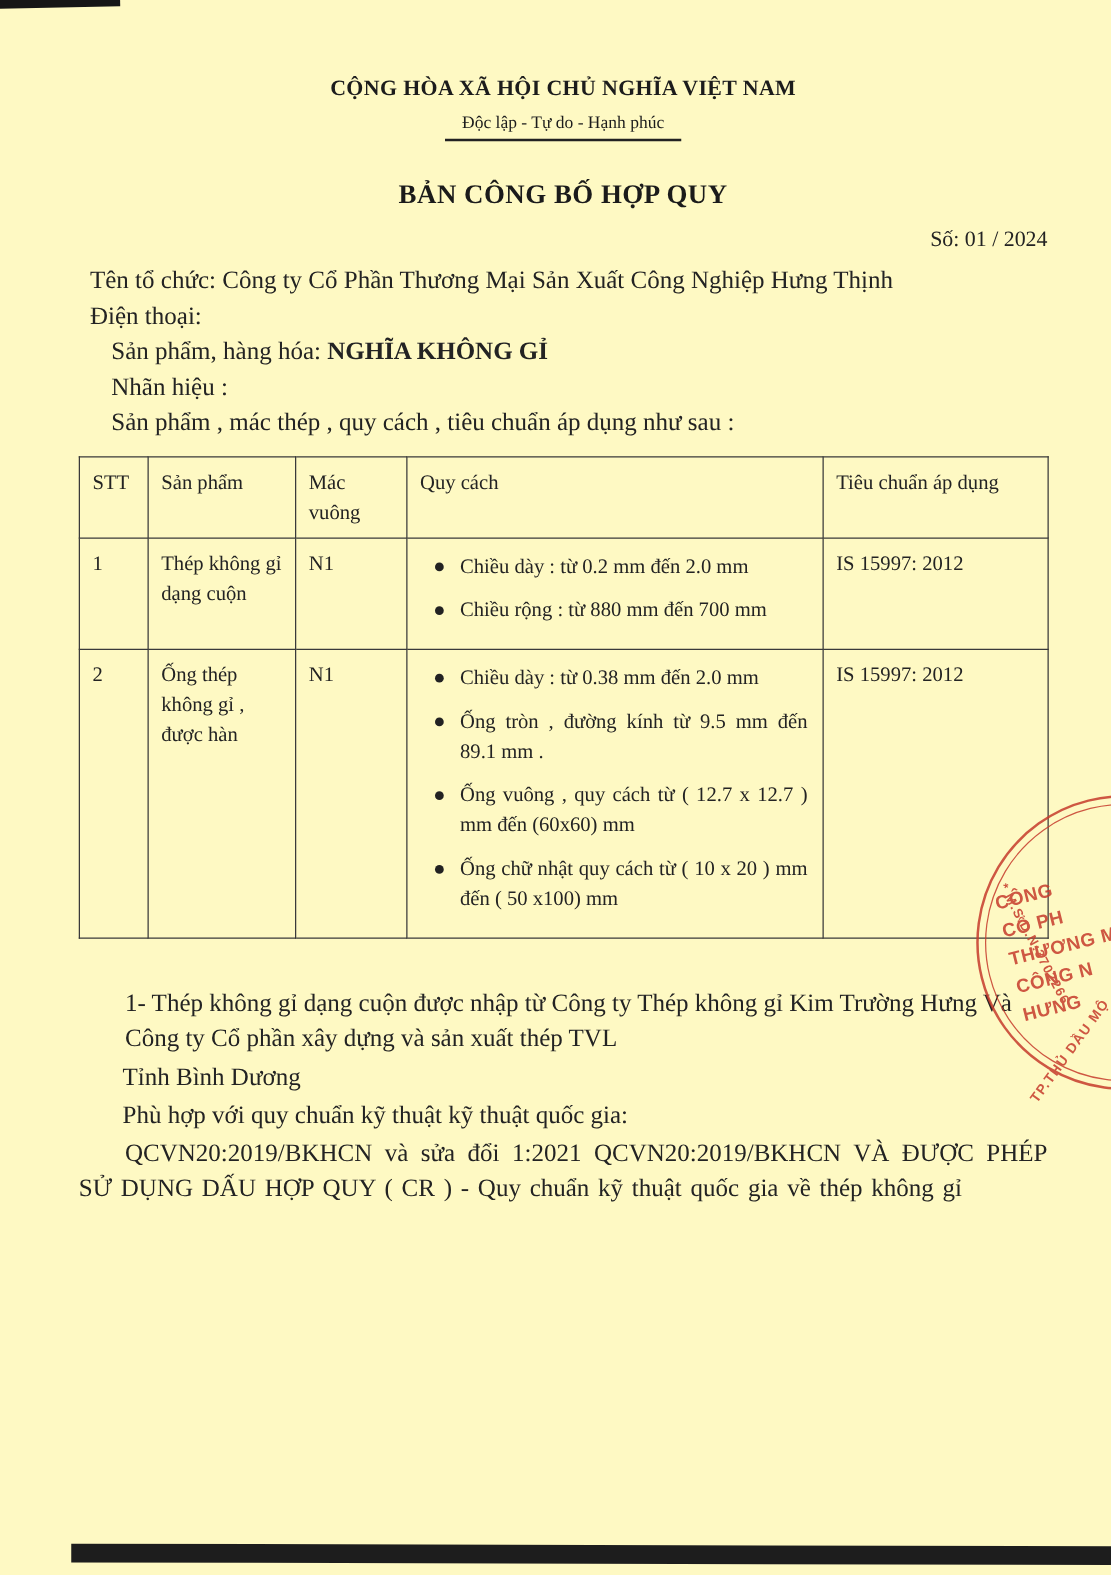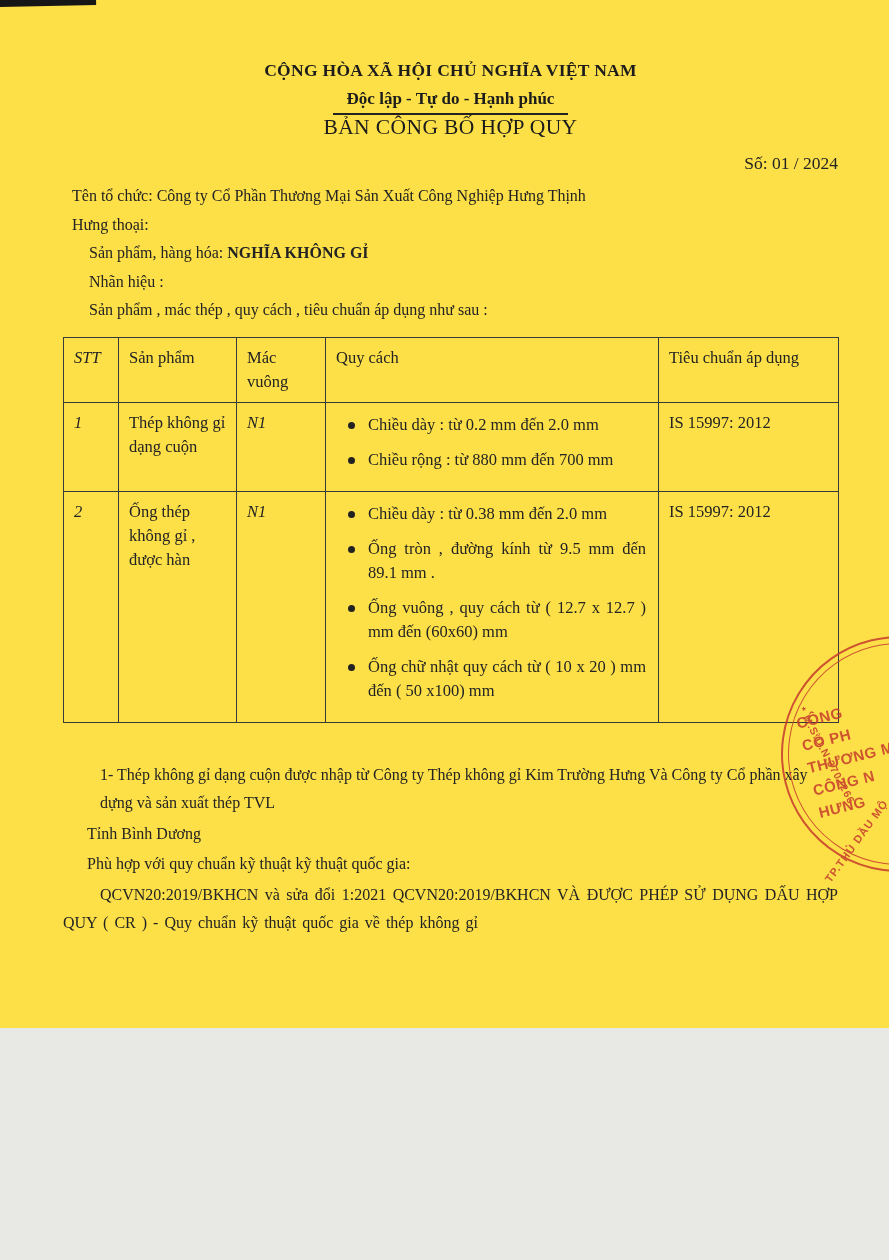--- a/index.html
+++ b/index.html
@@ -1,70 +1,70 @@
 <!DOCTYPE html>
 <html><head>
 <meta charset="utf-8">
 <style>
   html,body{margin:0;padding:0;background:#e8e8e4;}
   .page{
     position:relative;
-    width:889px;height:1028px;
+    width:889px;height:1260px;
     margin:0 auto;
-    background:#fde047;
+    background:#fef9c3;
     overflow:hidden;
     font-family:"Liberation Serif","DejaVu Serif",serif;
     color:#232323;
   }
   
   .scan-top-mark{
     position:absolute;top:-2px;left:-4px;width:100px;height:9px;
     background:#161616;transform:rotate(-1.2deg);transform-origin:left top;
   }
   .scan-bottom-bar{
     position:absolute;left:57px;right:-4px;top:1236px;height:15px;
     background:#1d1d1d;transform:rotate(.15deg);
   }
   .content{position:relative;padding:60px 51px 0 63px;}
   .nat-header{text-align:center;font-weight:bold;font-size:17.5px;letter-spacing:.3px;color:#1c1c1c;}
   .motto-wrap{text-align:center;margin-top:8px;}
   .motto{
-    display:inline-block;font-weight:bold;font-size:17px;color:#1c1c1c;
+    display:inline-block;font-weight:normal;font-size:14px;color:#1c1c1c;
     border-bottom:2px solid #222;padding:0 14px 4px 14px;
   }
-  .doc-title{text-align:center;font-weight:normal;font-size:21.5px;color:#1b1b1b;letter-spacing:.4px;}
+  .doc-title{text-align:center;font-weight:bold;font-size:21.5px;color:#1b1b1b;margin-top:30px;letter-spacing:.4px;}
   .doc-number{text-align:right;font-size:17.5px;margin-top:13px;}
-  .para{font-size:16px;line-height:28.5px;margin:0;font-family:Liberation Serif, serif;}
+  .para{font-size:20px;line-height:28.5px;margin:0;font-family:Liberation Serif, serif;}
   .para-block{margin-top:8px;margin-left:9px;}
   .indent-sm{margin-left:17px;}
   .bold{font-weight:bold;}
   
   table.spec{
     border-collapse:collapse;margin-top:12px;width:775px;table-layout:fixed;
     font-size:16.5px;line-height:24px;color:#232323;
   }
   table.spec td,table.spec th{
     border:1px solid #3a3a3a;vertical-align:top;padding:8px 10px;
     font-weight:normal;text-align:left;overflow:hidden;
   }
   col.c-stt{width:55px;}col.c-sp{width:118px;}col.c-mt{width:89px;}col.c-qc{width:333px;}col.c-tc{width:180px;}
-  .cell-center{text-align:center;font-style:italic;}
+  .cell-center{text-align:center;}
   .cell-justify{text-align:justify;}
   ul.specs{list-style:none;margin:0;padding:0 2px 0 6px;}
   ul.specs li{
     position:relative;padding-left:26px;margin:2px 0 11px 0;text-align:justify;
   }
   ul.specs li::before{
     content:"";position:absolute;left:6px;top:9px;width:7px;height:7px;border-radius:50%;background:#222;
   }
   
   .notes{margin-top:38px;font-size:17.5px;line-height:28.5px;}
   .note-1{margin-left:37px;width:738px;}
   .note-2{margin-left:65px;width:712px;text-indent:-28px;margin-top:3px;}
-  .note-plain{margin-left:24px;margin-top:2px;}
+  .note-plain{margin-left:35px;margin-top:2px;}
   .conformity-body{margin-top:2px;width:775px;text-align:justify;text-indent:37px;word-spacing:2px;}
   
   .stamp{
     position:absolute;top:636px;right:-128px;width:236px;height:236px;
     color:#c63b2c;transform:rotate(-14deg);opacity:.85;
   }
   .stamp-ring-outer{position:absolute;inset:0;border:2px solid currentColor;border-radius:50%;}
   .stamp-ring-inner{position:absolute;inset:7px;border:1.5px solid currentColor;border-radius:50%;}
   .stamp-lines{
     position:absolute;left:26px;top:52px;width:150px;
@@ -95,21 +95,21 @@
     <div class="nat-header">CỘNG HÒA XÃ HỘI CHỦ NGHĨA VIỆT NAM</div>
     <div class="motto-wrap">
       <span class="motto">Độc lập - Tự do - Hạnh phúc</span>
     </div>
 
     <div class="doc-title">BẢN CÔNG BỐ HỢP QUY</div>
     <div class="doc-number">Số: 01 / 2024</div>
 
     <div class="para-block">
       <p class="para">Tên tổ chức: Công ty Cổ Phần Thương Mại Sản Xuất Công Nghiệp Hưng Thịnh</p>
-      <p class="para">Hưng thoại:</p>
+      <p class="para">Điện thoại:</p>
       <p class="para indent-sm"><span>Sản phẩm, hàng hóa: </span><span class="bold">NGHĨA KHÔNG GỈ</span></p>
       <p class="para indent-sm">Nhãn hiệu :</p>
       <p class="para indent-sm">Sản phẩm , mác thép , quy cách , tiêu chuẩn áp dụng như sau :</p>
     </div>
 
     <table class="spec">
       <colgroup>
           <col class="c-stt">
           <col class="c-sp">
           <col class="c-mt">

